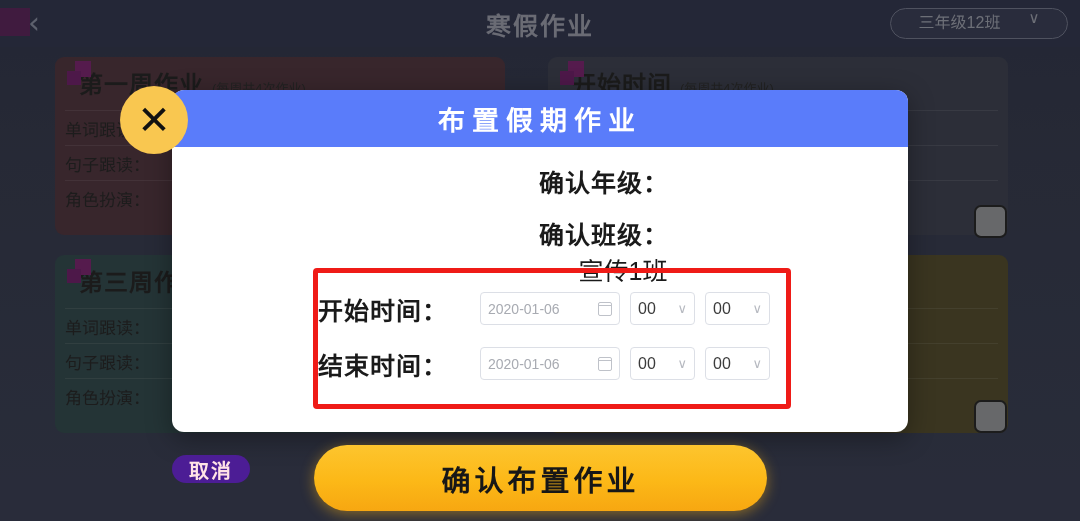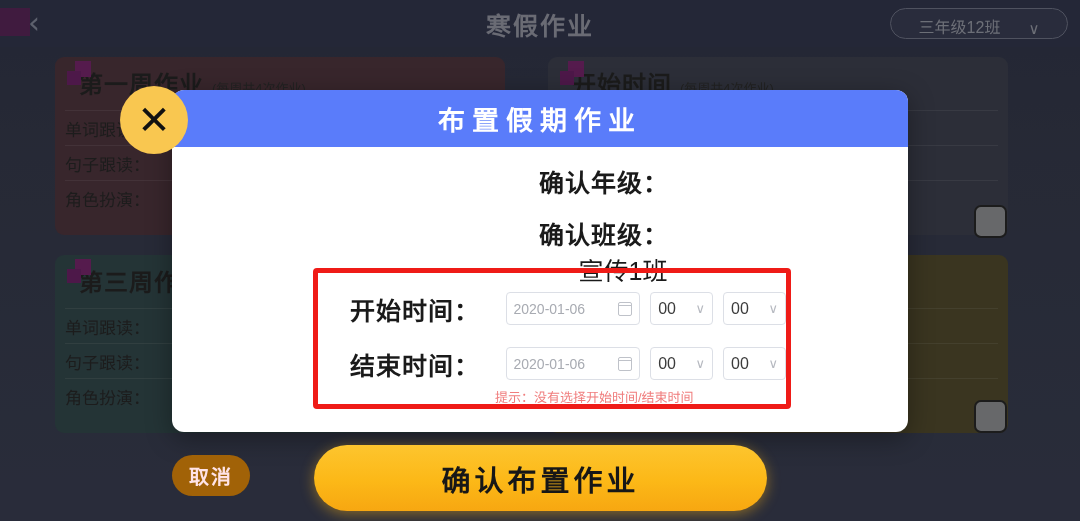--- a/index.html
+++ b/index.html
@@ -38,21 +38,21 @@
     position: absolute; left: 0; right: 0; top: 6px;
     text-align: center;
     font-size: 25px; font-weight: bold; color: #c9cde0;
     letter-spacing: 2px;
   }
   .class-select {
     position: absolute; right: 12px; top: 8px;
     width: 178px; height: 31px;
     border: 1.5px solid #8e95b2; border-radius: 16px;
     background: #3b4164;
-    display: flex; align-items: flex-end; justify-content: center;
+    display: flex; align-items: flex-start; justify-content: center;
     gap: 28px;
     color: #cfd4e6; font-size: 16px;
   }
   .class-select .chev { font-size: 15px; }
 
   
   .card {
     position: absolute;
     border-radius: 9px;
     padding: 8px 10px 10px 10px;
@@ -164,21 +164,20 @@
     left: 141px; top: 121px;
     width: 478px; height: 141px;
     border: 5px solid #ef1b17;
     border-radius: 4px;
     padding-top: 8px;
   }
   .trow {
     display: flex; align-items: center;
     height: 55px;
     gap: 10px;
-    margin-left: 32px;
   }
   .tlabel {
     font-size: 25px; font-weight: bold; color: #1a1a1a;
     width: 152px; letter-spacing: 1px;
   }
   .date-input {
     width: 140px; height: 33px;
     border: 1px solid #dcdfe6; border-radius: 4px;
     background: #fff;
     display: flex; align-items: center; justify-content: space-between;
@@ -205,22 +204,22 @@
   .sel .caret { color: #b6b9c0; font-size: 13px; }
   .hint {
     font-size: 13px; color: #f07d7d;
     padding-left: 177px; margin-top: -4px;
   }
 
   
   .cancel-btn {
     position: absolute;
     left: 172px; top: 455px;
-    width: 78px; height: 41px;
-    background: #a16207;
+    width: 78px; height: 28px;
+    background: #4c1d95;
     border-radius: 21px;
     display: flex; align-items: center; justify-content: center;
     color: #ffe3e6; font-size: 20px; font-weight: bold;
     letter-spacing: 2px;
     z-index: 30;
   }
   .confirm-btn {
     position: absolute;
     left: 314px; top: 445px;
     width: 453px; height: 66px;
@@ -402,21 +401,20 @@
           <div class="sel">
             <span>00</span>
             <span class="caret">∨</span>
           </div>
           <div class="sel">
             <span>00</span>
             <span class="caret">∨</span>
           </div>
         </div>
 
-        <div class="hint">提示：没有选择开始时间/结束时间</div>
       </div>
     </div>
   </div>
 
   <div class="close-btn">
     <span class="close-x">✕</span>
   </div>
 
   <div class="cancel-btn">取消</div>
   <div class="confirm-btn">确认布置作业</div>

